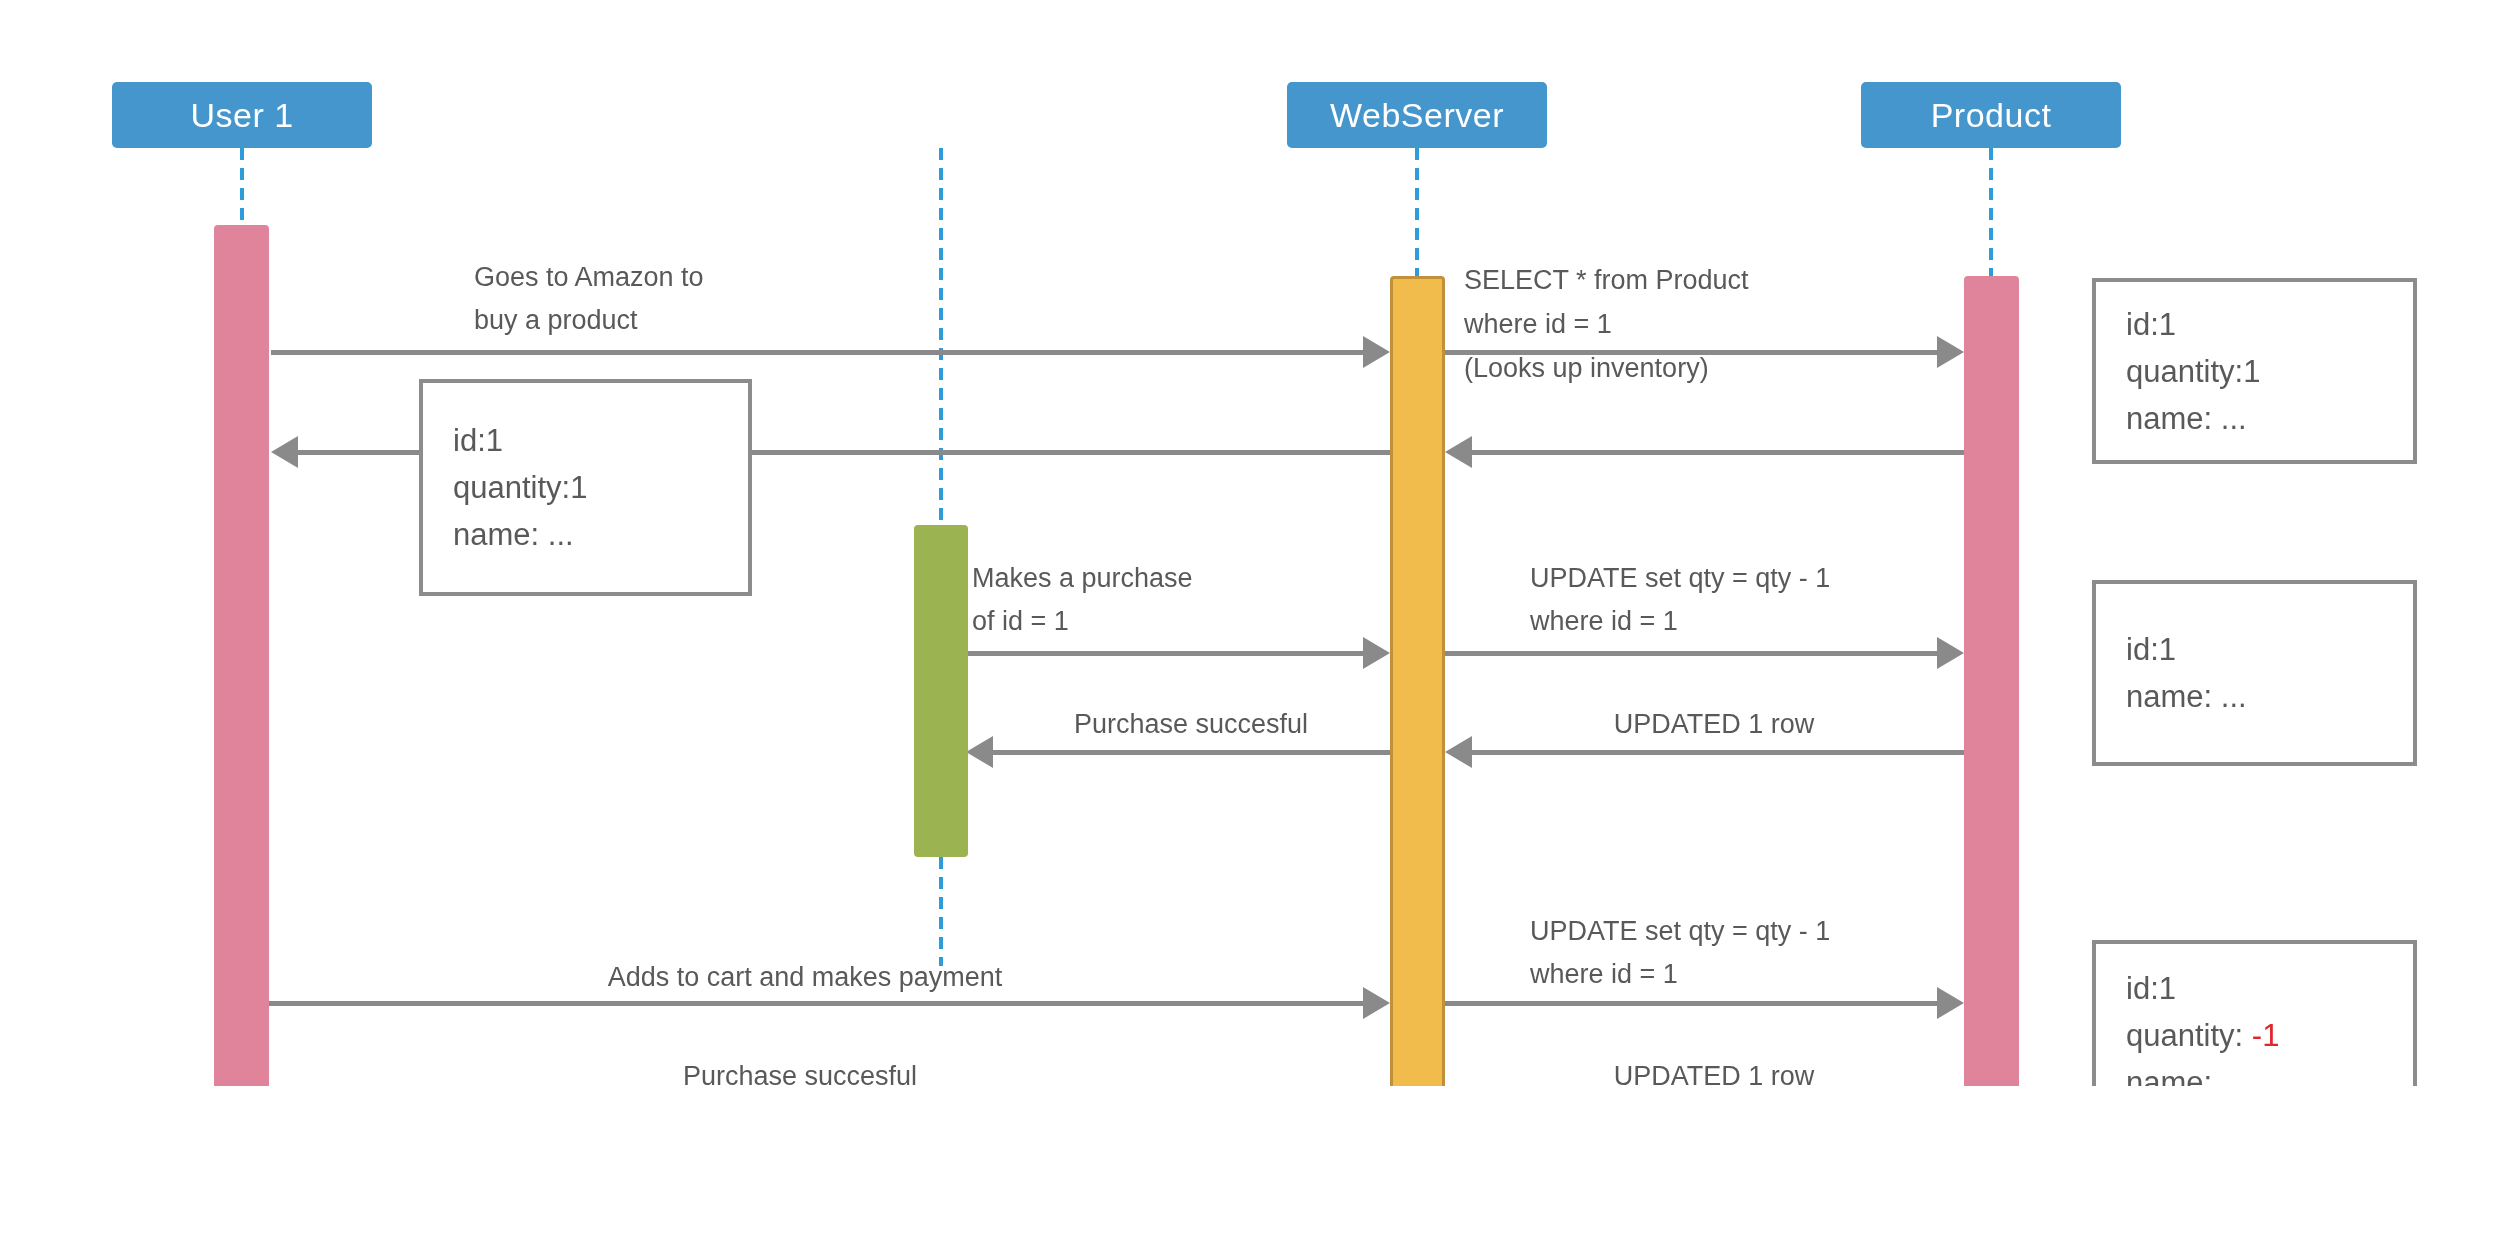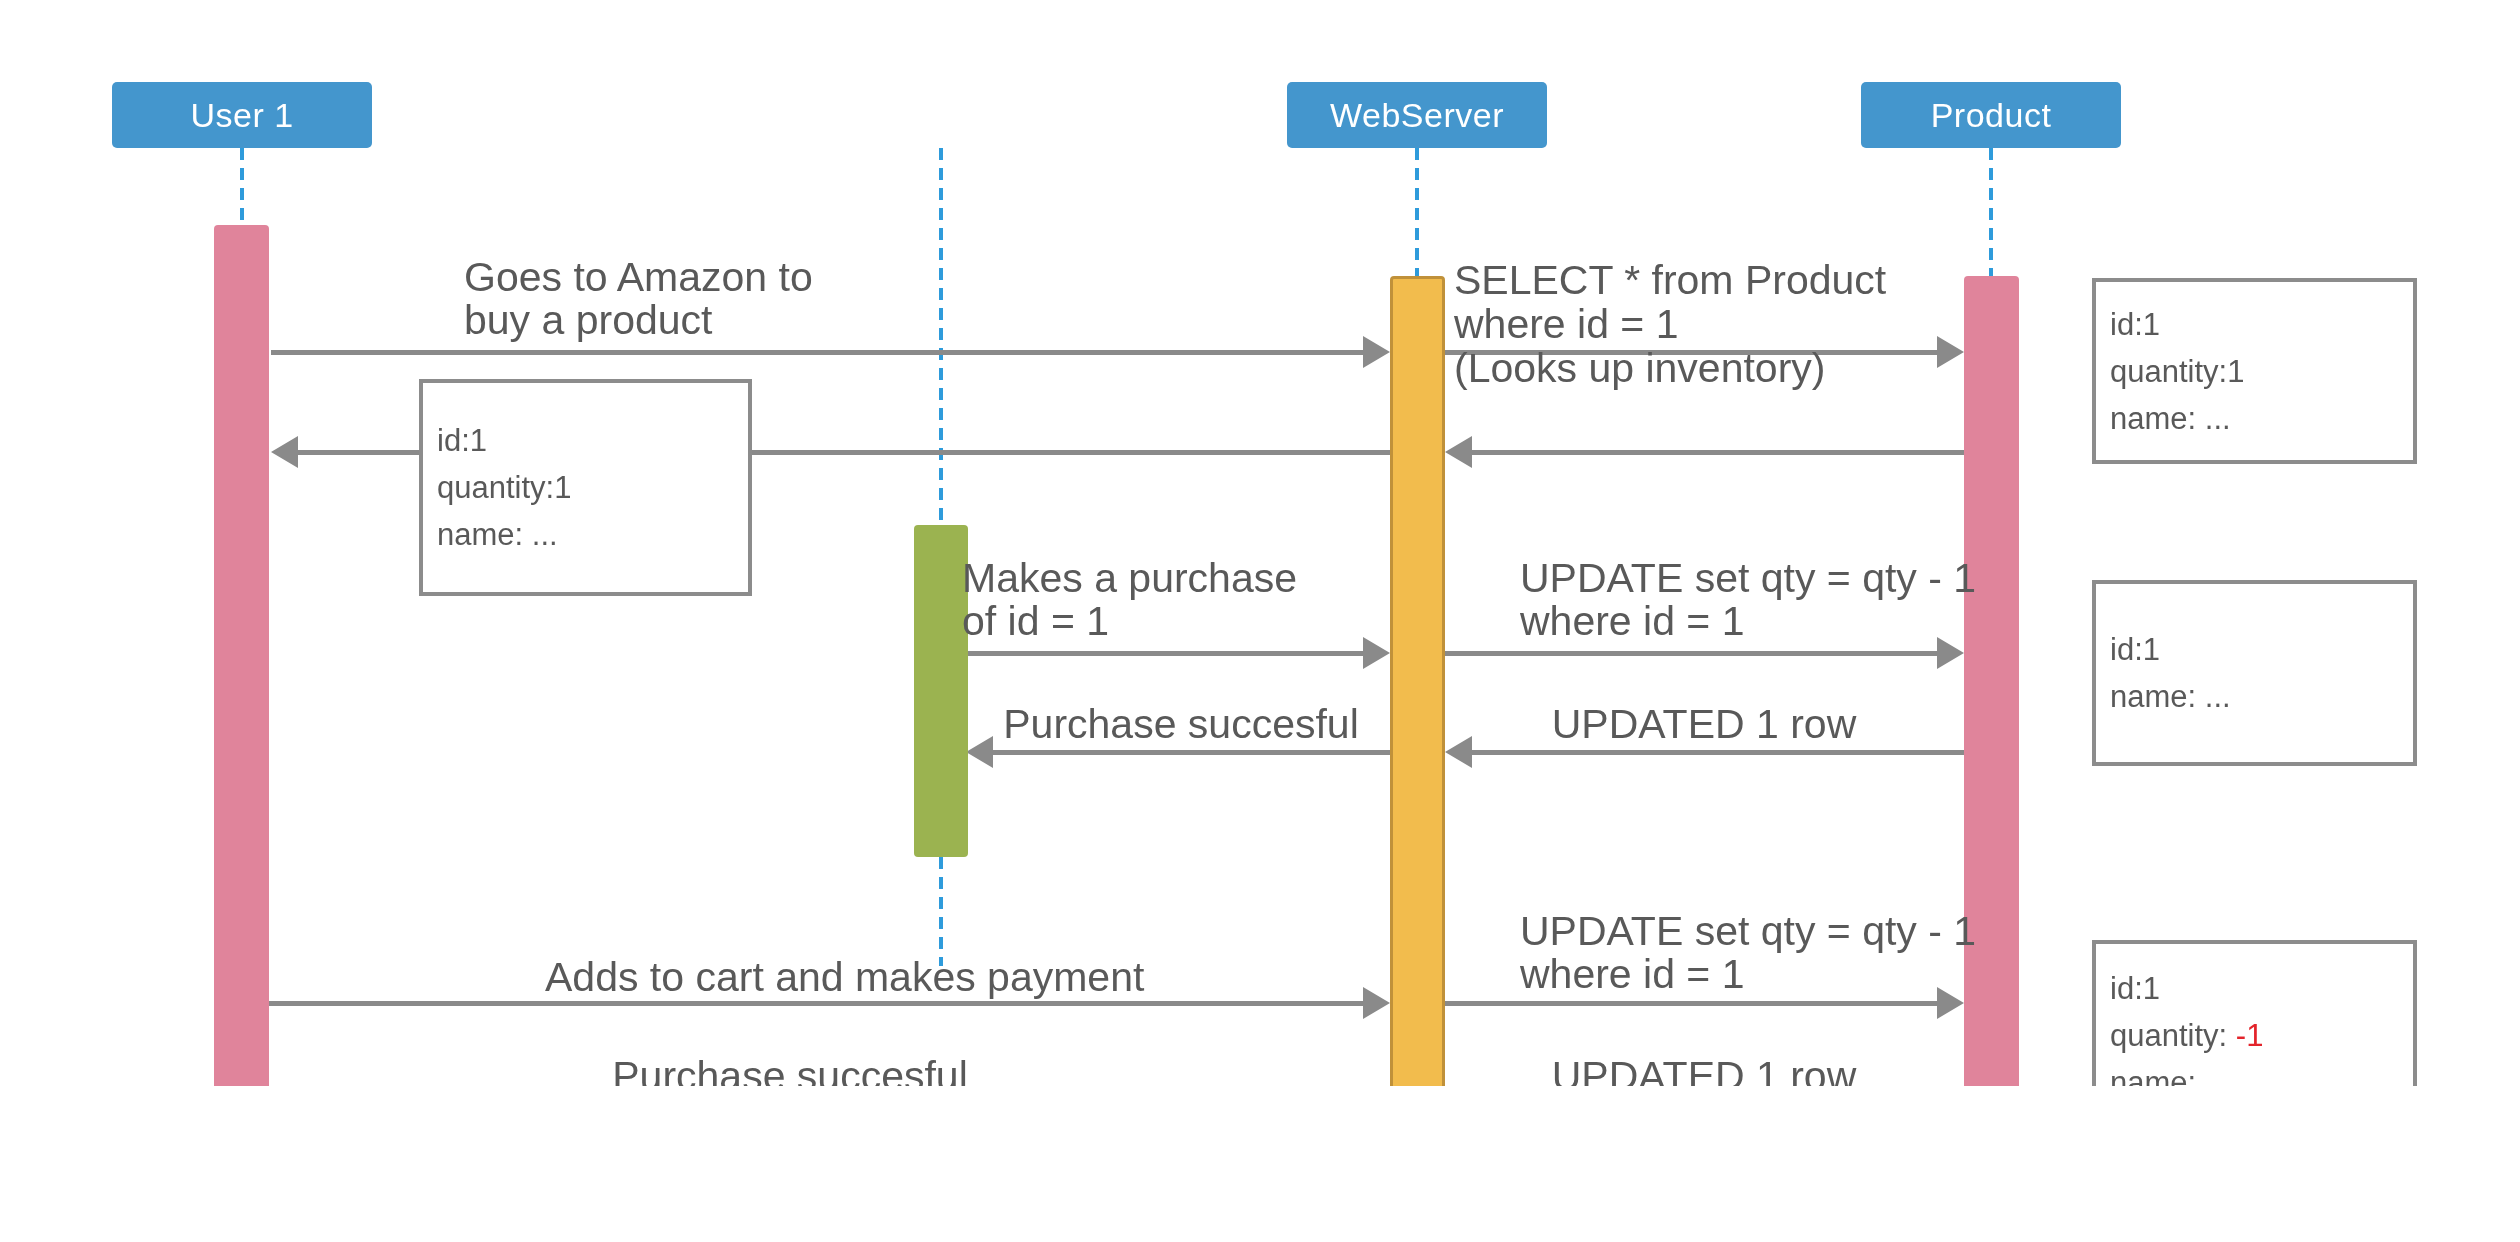--- a/index.html
+++ b/index.html
@@ -14,27 +14,27 @@
     position: absolute;
     display: flex; align-items: center; justify-content: center;
     border-radius: 5px;
     font-size: 34px; font-weight: 400; letter-spacing: 0.5px;
     z-index: 4;
   }
   .lifeline { position: absolute; width: 4px; z-index: 1; }
   .activation { position: absolute; border-radius: 4px; box-sizing: border-box; z-index: 3; }
   .arrow-line { position: absolute; height: 5px; z-index: 2; }
   .arrow-head { position: absolute; width: 0; height: 0; z-index: 2; }
-  .msg-label { position: absolute; font-size: 41px; z-index: 5; }
+  .msg-label { position: absolute; font-size: 27px; z-index: 5; margin-left: 10px; }
   .msg-line { line-height: 43px; white-space: nowrap; }
   .note {
     position: absolute; box-sizing: border-box;
     background: #ffffff; border: 4px solid;
     display: flex; flex-direction: column; justify-content: center;
-    padding-left: 14px;
+    padding-left: 30px;
     font-size: 31px;
     z-index: 6;
   }
   .note-line { line-height: 47px; white-space: nowrap; }
 </style>
 </head>
 <body>
 
 <div id="canvas" style="width: 2520px; height: 1086px; background: rgb(255, 255, 255);">
     <div class="actor-box" style="left: 112px; top: 82px; width: 260px; height: 66px; background: rgb(68, 150, 205); color: rgb(255, 255, 255);">

